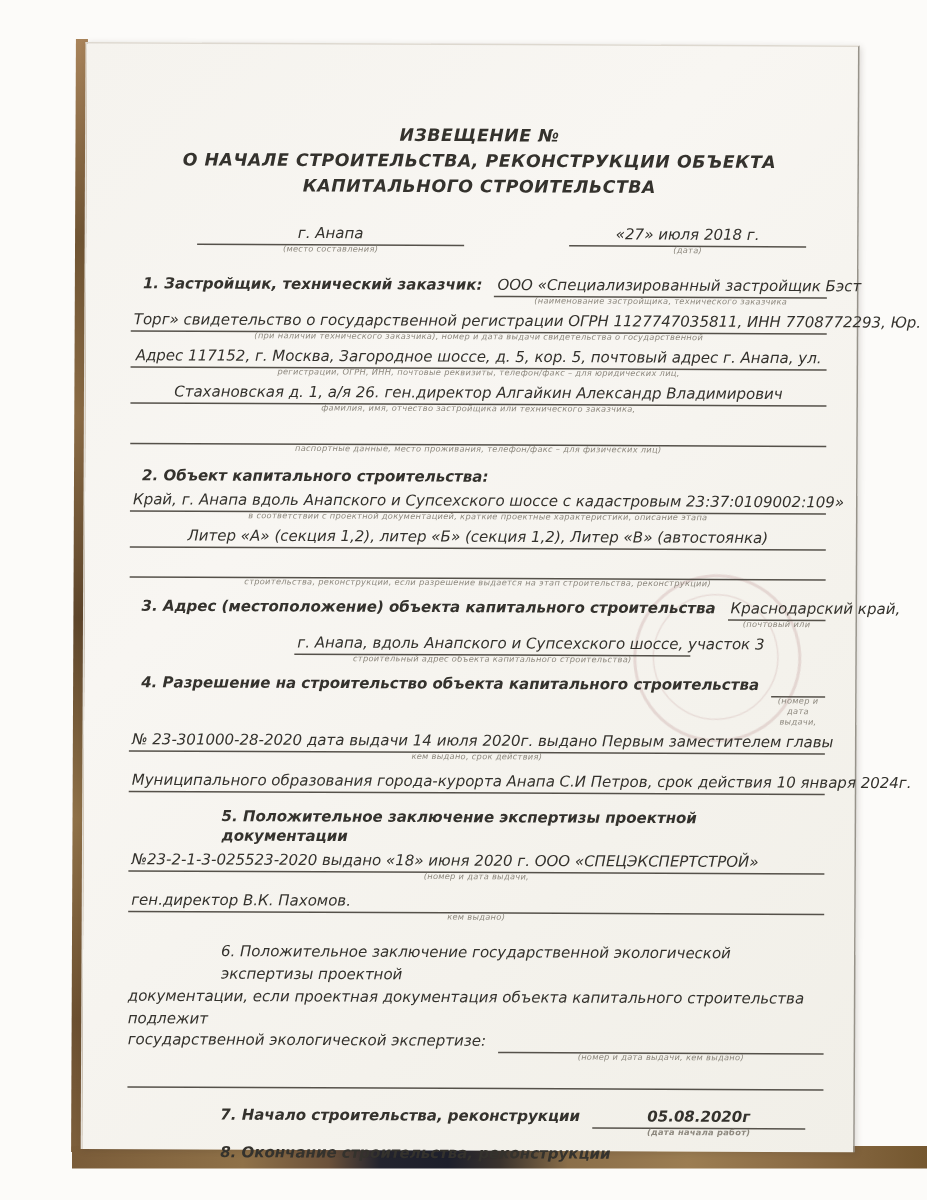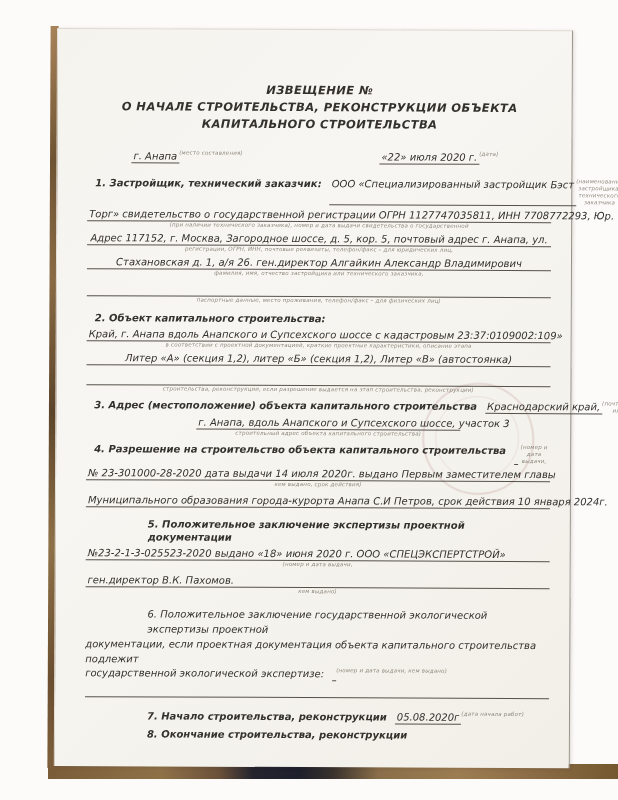--- a/index.html
+++ b/index.html
@@ -27,42 +27,42 @@
     box-shadow:1px 1px 4px rgba(60,50,40,.18);
     transform:rotate(0.25deg);
     transform-origin:top left;
     color:#34322d;
     font-style:italic;
     font-size:10px;
   }
   .content{padding:52px 20px 0 30px;position:relative;}
   .title{text-align:center;font-weight:bold;font-size:11.5px;line-height:17px;letter-spacing:.4px;}
   .headrow{display:flex;justify-content:space-between;margin:17px 14px 13px 44px;}
-  .headcol{display:flex;flex-direction:row;}
+  .headcol{display:flex;flex-direction:column;}
   .headcol.left{width:178px;}
   .headcol.right{width:158px;}
 
   .row{display:flex;align-items:flex-start;margin-bottom:3px;}
   .lbl{font-weight:bold;white-space:nowrap;padding-right:8px;line-height:13px;}
-  .fill{flex:1;display:flex;min-width:0;}
+  .fill{flex:1;display:flex;flex-direction:column;min-width:0;}
   .ul{
     border-bottom:1px solid #55514a;text-align:center;white-space:nowrap;
     line-height:13px;min-height:13px;padding:0 2px 0;
   }
   .ul.left-text{text-align:left;}
   .cap{font-size:5.5px;line-height:7px;color:#8d887e;text-align:center;letter-spacing:.2px;}
   .fline{display:flex;flex-direction:column;margin-bottom:3px;}
   .ind1{margin-left:8px;}
   .ind2{margin-left:62px;}
   .para{line-height:15px;margin-bottom:0;}
   .mt6{margin-top:6px;} .mt8{margin-top:8px;} .mt10{margin-top:10px;} .mt12{margin-top:12px;}
   .heading-line{font-weight:bold;line-height:13px;margin-bottom:3px;}
   .numrow{display:flex;align-items:flex-start;margin-bottom:4px;}
   .numrow .lbl{margin-left:62px;}
-  .numrow .fill{max-width:170px;margin-left:auto;margin-right:12px;}
+  .numrow .fill{max-width:170px;margin-left:auto;margin-right:12px;font-weight:bold;}
   
   .stamp{
     position:absolute;left:366px;top:352px;width:108px;height:108px;border-radius:50%;
     border:2px solid rgba(186,142,142,.28);
     filter:blur(.4px);
     transform:rotate(-8deg);
   }
   .stamp-inner{
     position:absolute;left:11px;top:11px;width:82px;height:82px;border-radius:50%;
     border:1px solid rgba(186,142,142,.22);
@@ -85,21 +85,21 @@
       <div>О НАЧАЛЕ СТРОИТЕЛЬСТВА, РЕКОНСТРУКЦИИ ОБЪЕКТА</div>
       <div>КАПИТАЛЬНОГО СТРОИТЕЛЬСТВА</div>
     </div>
 
     <div class="headrow">
       <div class="headcol left">
         <span class="ul">г. Анапа</span>
         <span class="cap">(место составления)</span>
       </div>
       <div class="headcol right">
-        <span class="ul">«22» июля 2020 г.</span>
+        <span class="ul">«27» июля 2018 г.</span>
         <span class="cap">(дата)</span>
       </div>
     </div>
 
     <div class="row ind1">
       <span class="lbl">1.   Застройщик, технический заказчик:</span>
       <span class="fill">
         <span class="ul">ООО «Специализированный застройщик Бэст</span>
         <span class="cap">(наименование застройщика, технического заказчика</span>
       </span>

